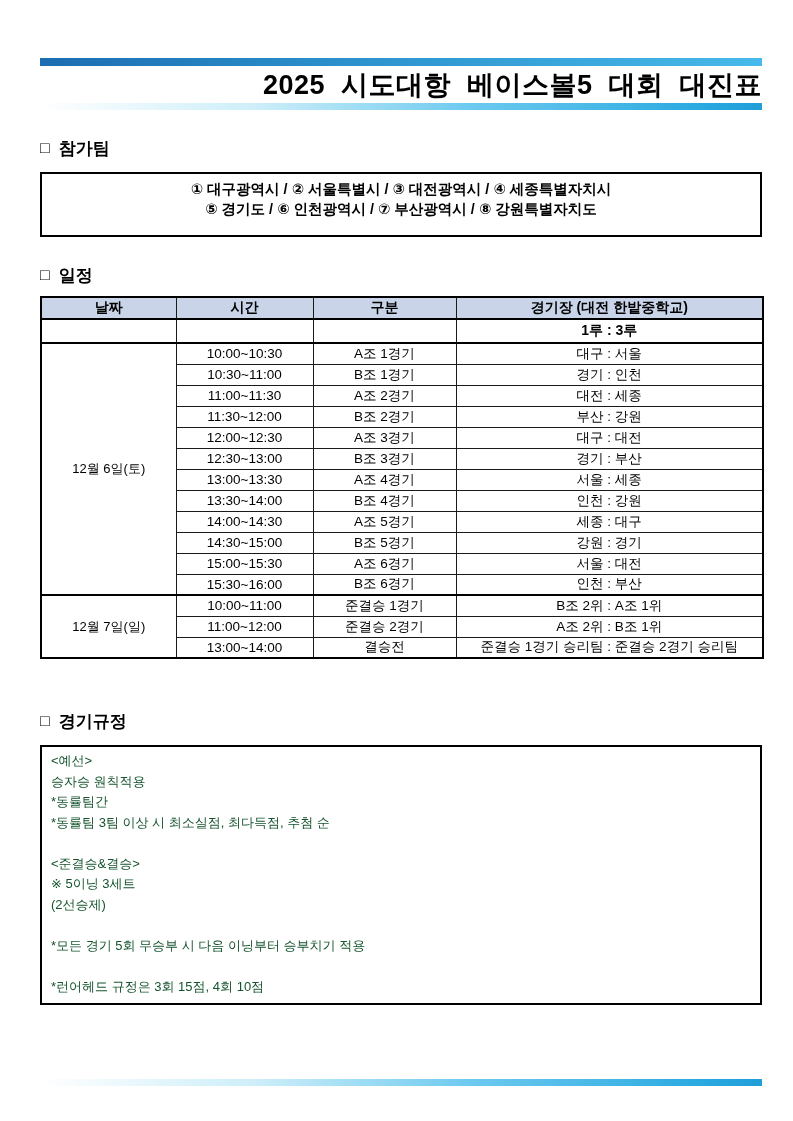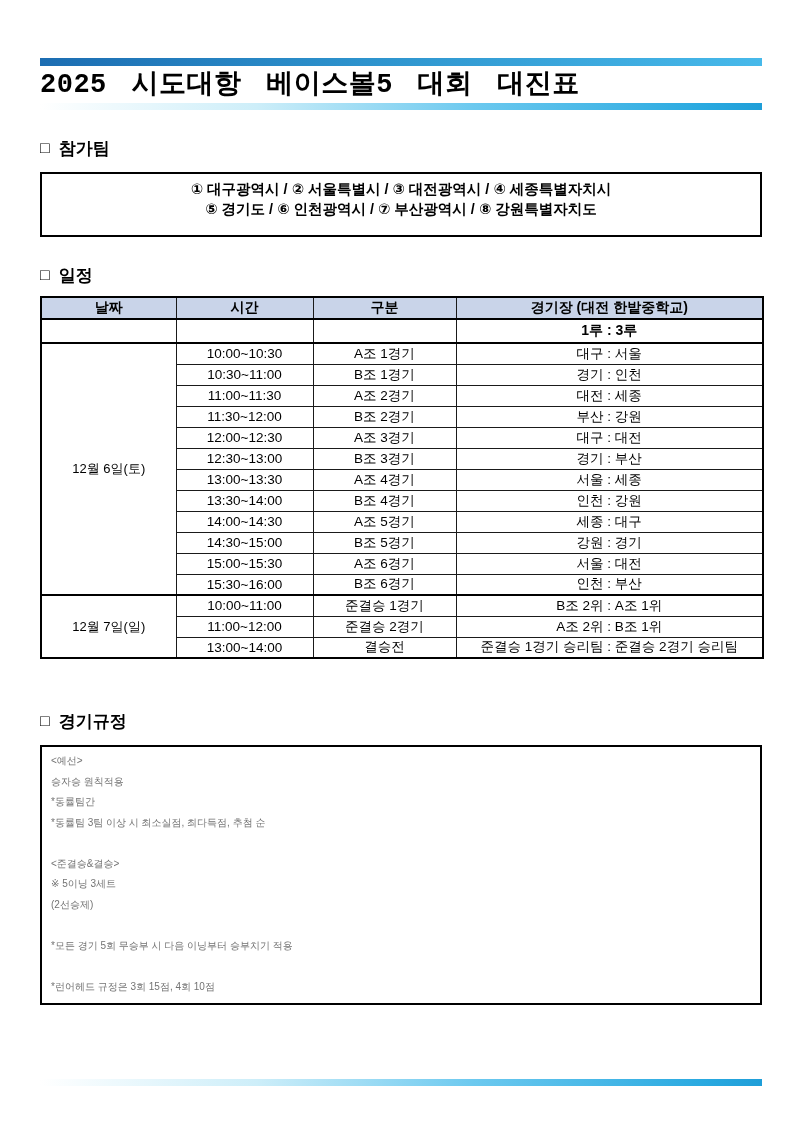--- a/index.html
+++ b/index.html
@@ -13,22 +13,22 @@
   }
   .content { margin-left: 40px; width: 722px; }
 
   .bar { width: 722px; }
   .bar-top {
     margin-top: 58px; height: 8px;
     background: linear-gradient(90deg, #1c6db2 0%, #2d93cd 45%, #47b9ea 100%);
   }
   .doc-title {
     margin: 4px 0 3px; padding: 0;
-    font-size: 27px; font-weight: bold; text-align: left;
-    letter-spacing: 0.5px; word-spacing: 8px; line-height: 30px; font-family: Liberation Mono, monospace;
+    font-size: 27px; font-weight: bold; text-align: right;
+    letter-spacing: 0.5px; word-spacing: 8px; line-height: 30px;
   }
   .bar-under {
     height: 7px;
     background: linear-gradient(90deg, #ffffff 0%, #cdeef9 30%, #6cc9ef 60%, #29a9e0 92%, #1f9ed8 100%);
   }
   .bar-footer {
     margin-top: 74px; height: 7px;
     background: linear-gradient(90deg, #ffffff 0%, #cdeef9 30%, #6cc9ef 60%, #29a9e0 92%, #1f9ed8 100%);
   }
 
@@ -73,22 +73,22 @@
     height: 24px; font-weight: bold; font-size: 14px;
     border-bottom: 2px solid #000;
   }
   table.schedule tr.group-start td { border-top: 2px solid #000; }
   table.schedule td.date-cell { font-size: 13px; }
 
   .rules-box {
     margin-top: 13px;
     border: 2px solid #000;
     padding: 4px 9px 6px;
-    font-size: 10px;
-    color: #737373;
+    font-size: 13px;
+    color: #14532d;
   }
   .rule-line { line-height: 20.5px; white-space: pre; }
 </style>
 </head>
 <body>
 
 <div class="content">
 
   <div class="bar bar-top"></div>
 

